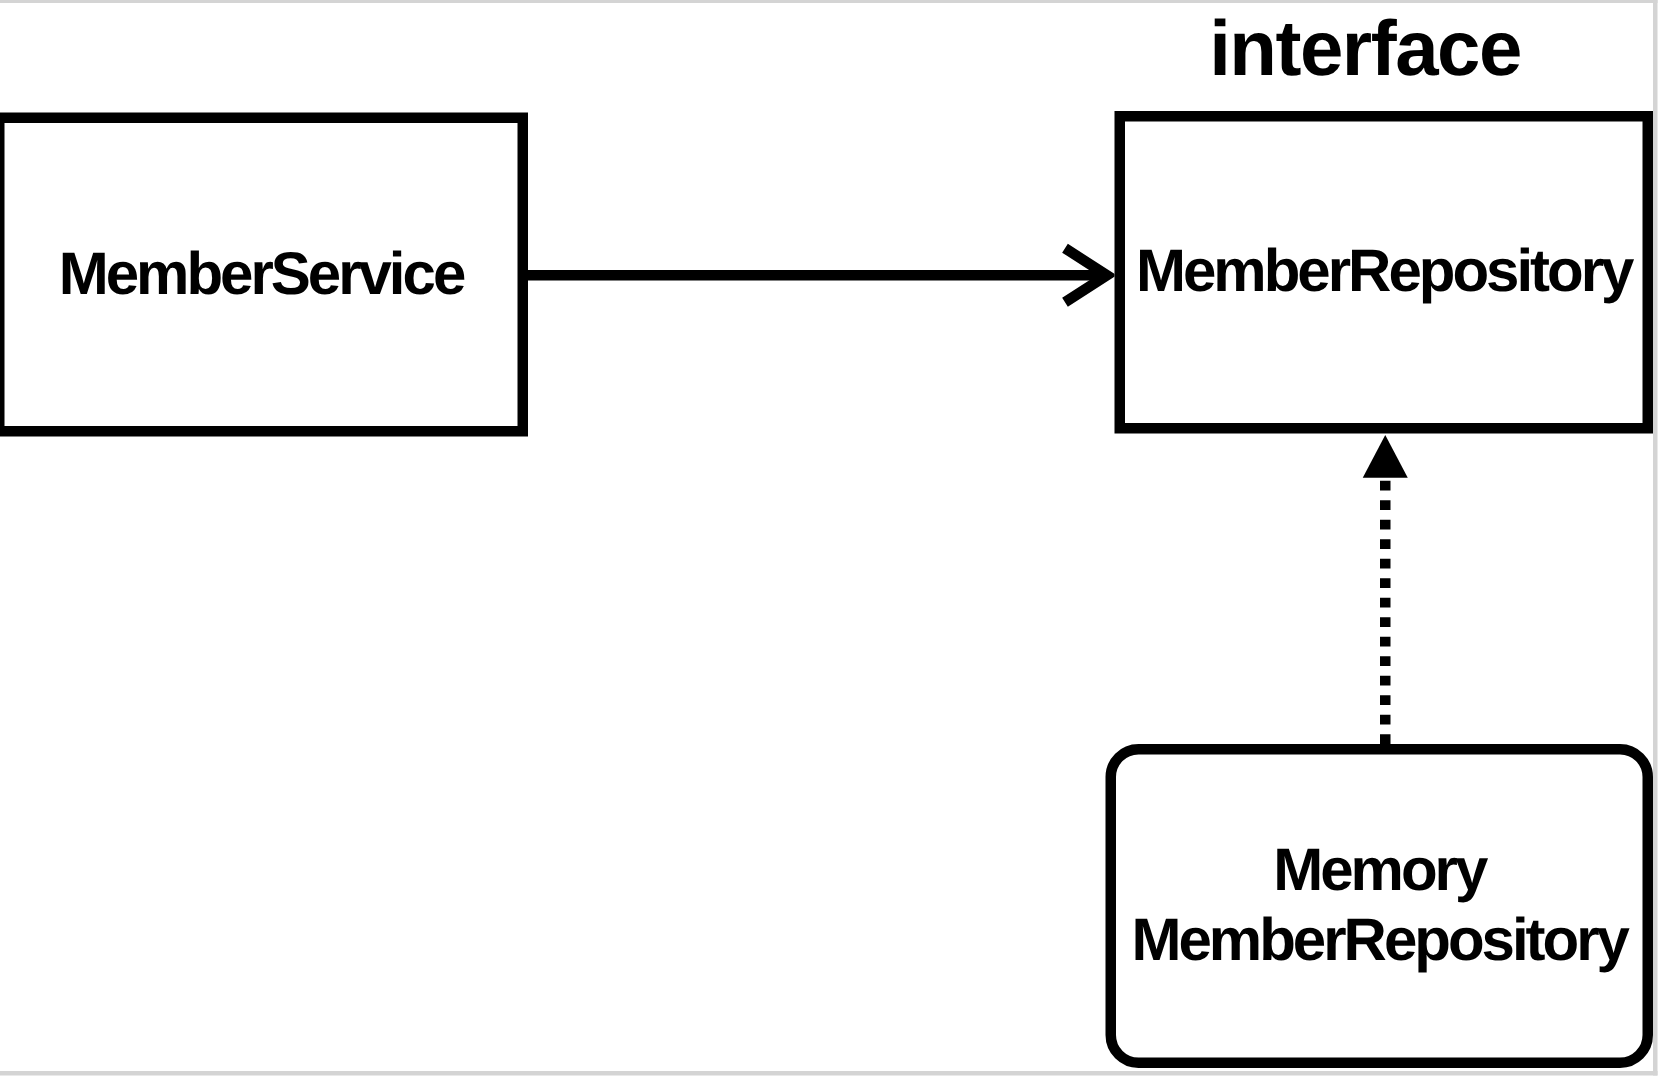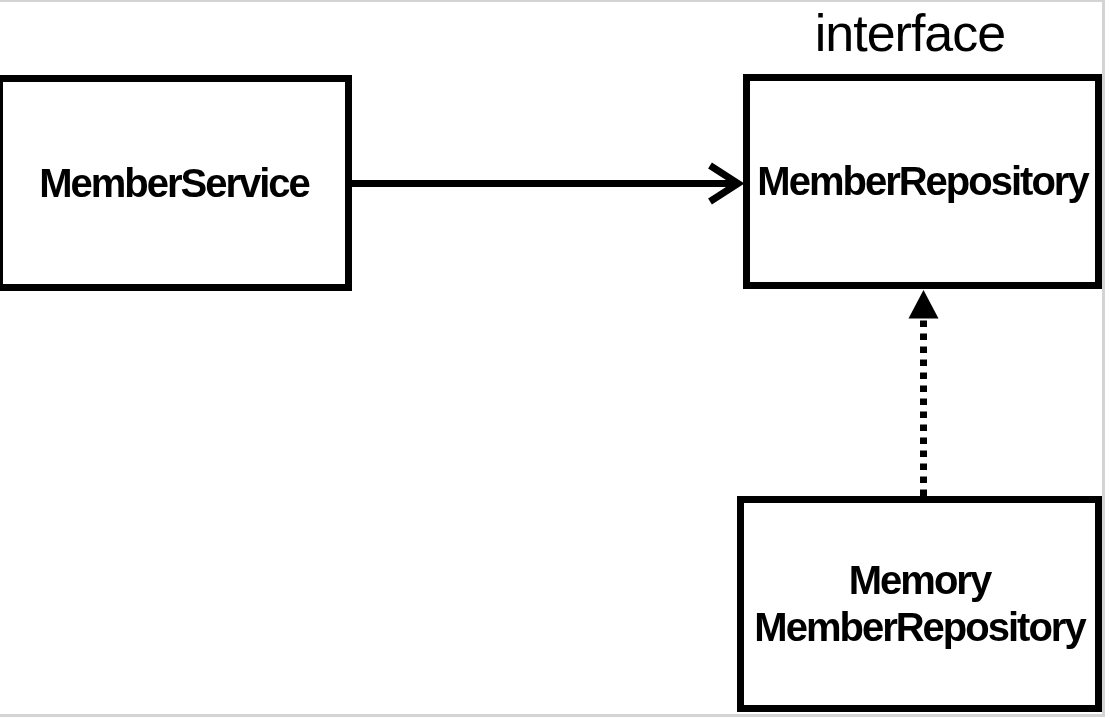--- a/index.html
+++ b/index.html
@@ -39,29 +39,29 @@
     text-align: center;
     color: #000000;
     font-weight: bold;
     font-size: 40px;
     letter-spacing: -2px;
     line-height: 47px;
     z-index: 2;
   }
   .node-member-service   { left: -4px;  top: 75px;  width: 356px; height: 216px; }
   .node-member-repository{ left: 743px; top: 74px;  width: 359px; height: 215px; }
-  .node-memory           { left: 737px; top: 496px; width: 365px; height: 216px; }
+  .node-memory           { left: 737px; top: 496px; width: 365px; height: 216px; border-radius: 22px; }
   .stereotype {
     position: absolute;
     left: 739px;
     top: 7px;
     width: 342px;
     text-align: center;
     font-size: 52px;
-    font-weight: 400;
+    font-weight: 700;
     letter-spacing: -1px;
     line-height: 1.0;
     color: #000000;
     z-index: 2;
   }
   .edges {
     position: absolute;
     left: 0;
     top: 0;
     width: 1110px;

